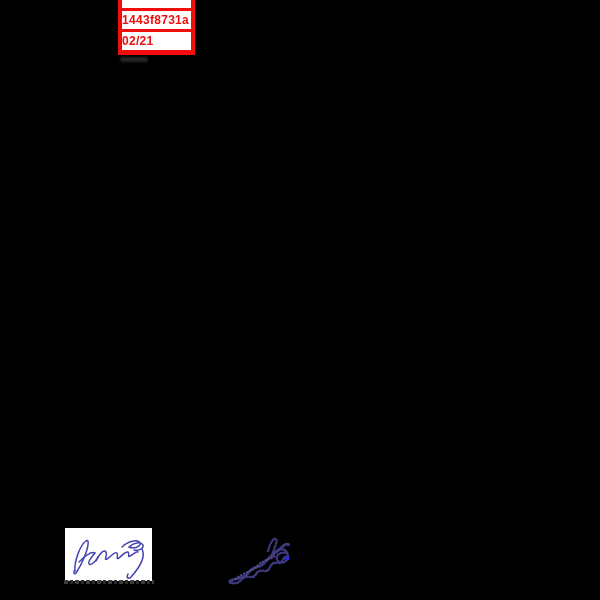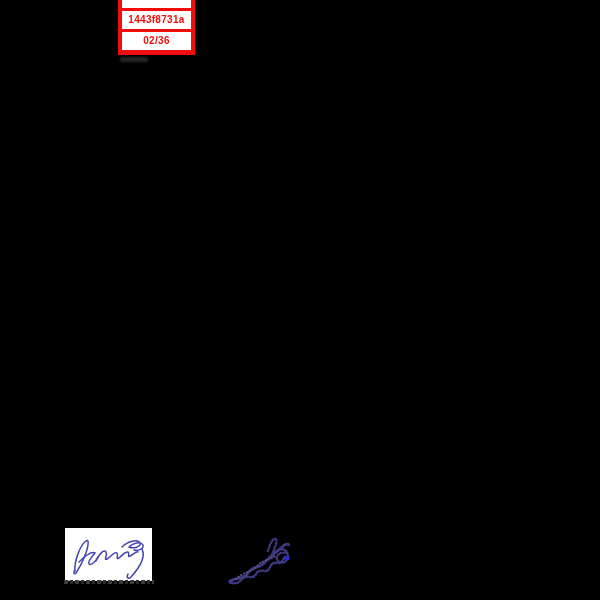--- a/index.html
+++ b/index.html
@@ -25,23 +25,23 @@
     border-bottom-width: 5px;
     background: #f20d0d;
     display: flex;
     flex-direction: column;
     gap: 3px; 
   }
   .stamp-row {
     background: #ffffff;
     height: 18px;
     line-height: 18px;
-    text-align: center;
+    text-align: left;
     color: #f20d0d;
-    font-size: 10px;
+    font-size: 12px;
     font-weight: bold;
     letter-spacing: 0.3px;
     overflow: hidden;
   }
   .stamp-row.cutoff { height: 22px; line-height: 34px; color: #f7a9a9; }
 
   .stamp-smudge {
     position: absolute;
     left: 120px; top: 57px;
     width: 28px; height: 5px;
@@ -76,21 +76,21 @@
   .scribble svg { display: block; width: 70px; height: 55px; }
 </style>
 </head>
 <body>
 
 <div class="canvas">
 
   <div class="stamp">
     <div class="stamp-row cutoff"></div>
     <div class="stamp-row">1443f8731a</div>
-    <div class="stamp-row">02/36</div>
+    <div class="stamp-row">02/21</div>
   </div>
   <div class="stamp-smudge"></div>
 
   <div class="sig-card">
     <svg viewBox="0 0 87 53">
       <g fill="none" stroke="#4343b2" stroke-width="1.5" stroke-linecap="round">
 
         <path d="M10,43 C9,34 15,17 21,13 C25,10.5 23,20 19,30 C16.5,36 13,42 11,45 C9.5,47 8,45 9.5,42"></path>
 
         <path d="M14,34 C20,28 26,23 30,25 C27,29 22,34 24,36 C26,38 31,33 33,29"></path>

